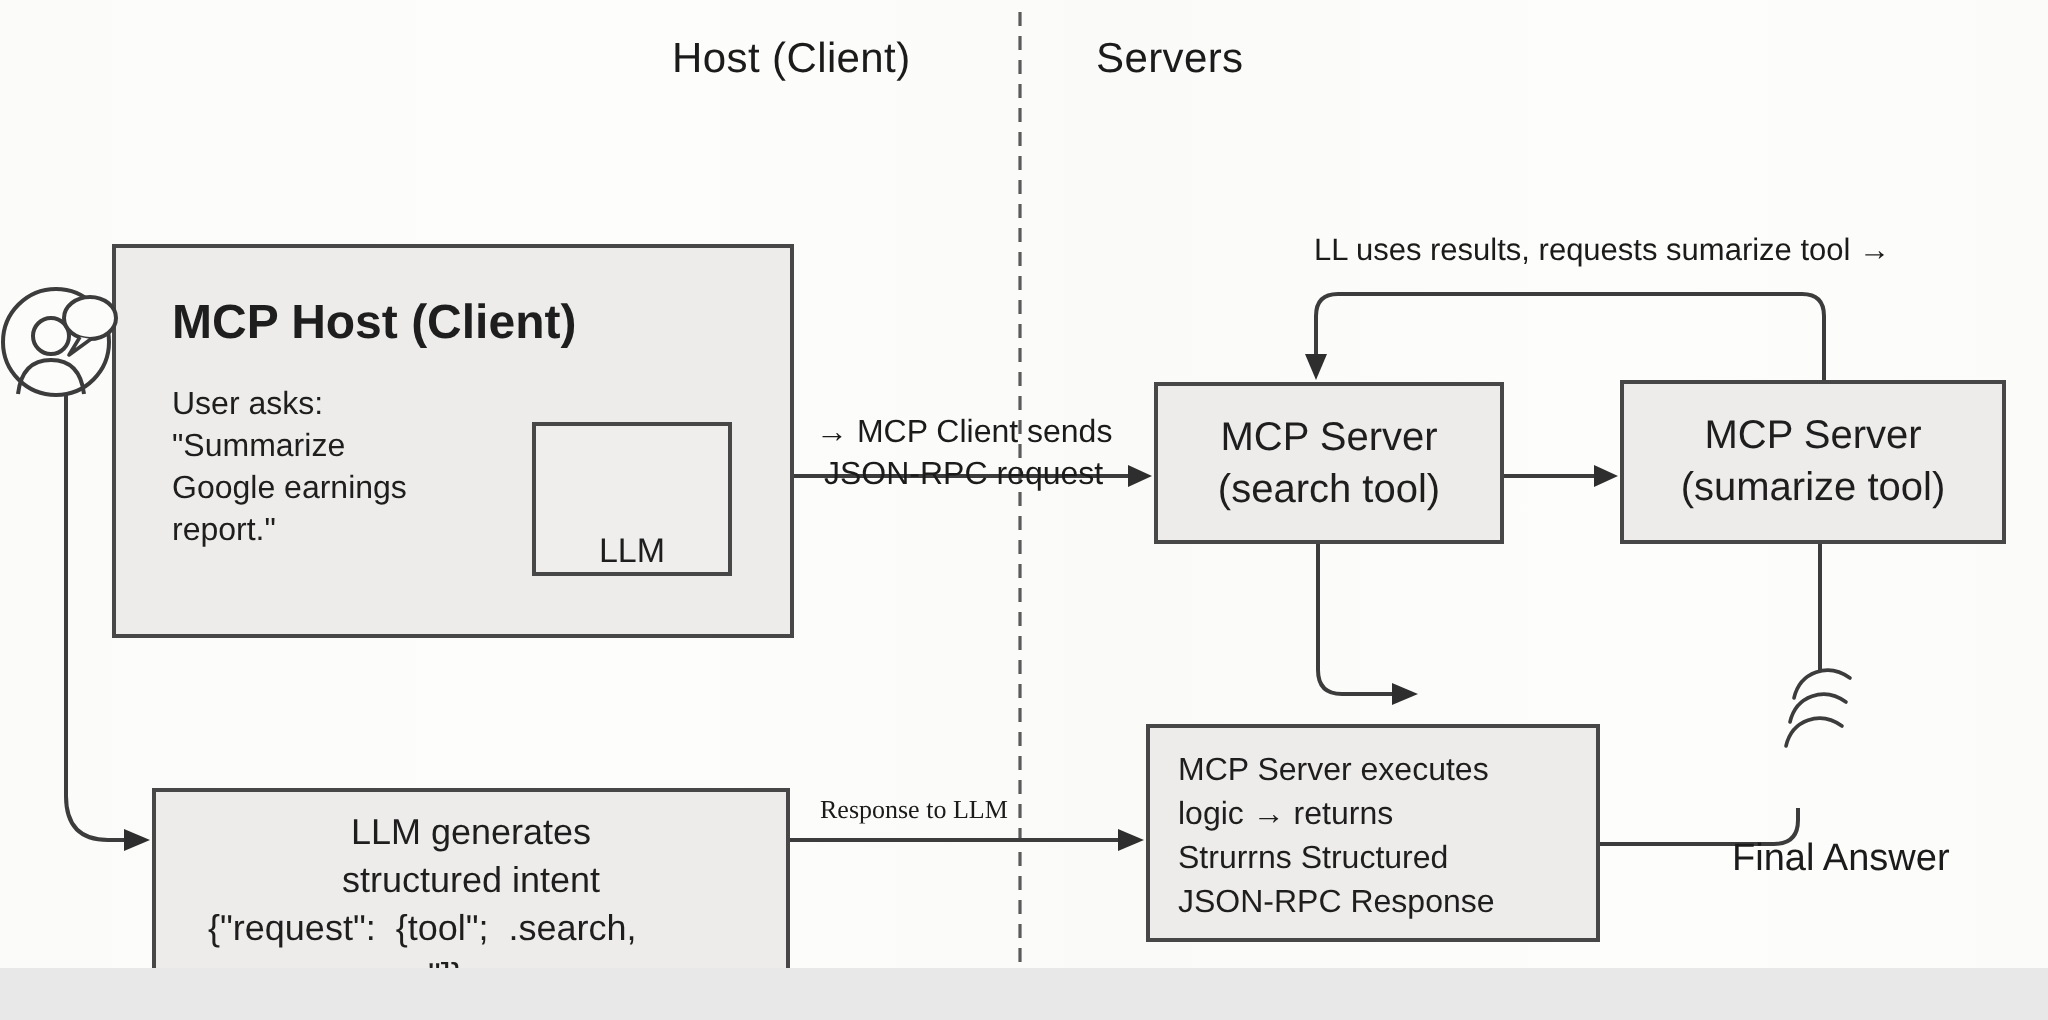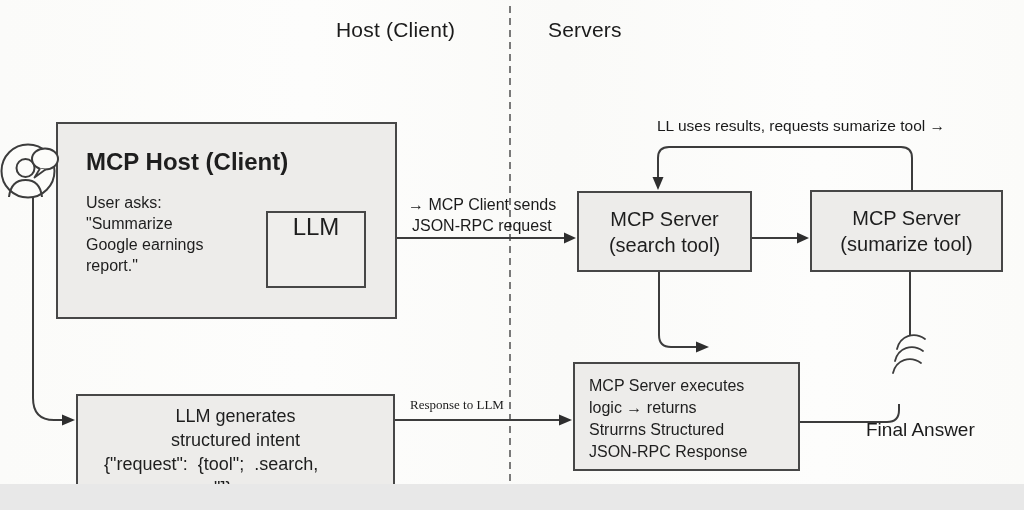--- a/index.html
+++ b/index.html
@@ -10,32 +10,32 @@
   }
   .box{position:absolute;background:#edecea;border:2px solid #474747;box-sizing:border-box;z-index:1;}
   .svg-layer{position:absolute;left:0;top:0;z-index:5;pointer-events:none;}
   .lbl{position:absolute;z-index:6;color:#1b1b1b;}
 
   .zone-title{font-size:21px;letter-spacing:0.2px;}
   .host-title{position:absolute;left:28px;top:24px;font-size:24px;font-weight:700;}
   .host-body{position:absolute;left:28px;top:68px;font-size:16px;line-height:21px;}
   .llm-box{
     position:absolute;left:208px;top:87px;width:100px;height:77px;
-    border:2px solid #474747;background:#efeeec;display:flex;align-items:flex-start;justify-content:center;
-    font-size:24px;box-sizing:border-box;
+    border:2px solid #474747;background:#efeeec;display:flex;align-items:flex-end;justify-content:center;
+    font-size:17px;box-sizing:border-box;
   }
   .server-box{display:flex;flex-direction:column;align-items:center;justify-content:center;
     font-size:20px;line-height:26px;text-align:center;}
   .intent-box{padding-top:8px;}
   .intent-head{font-size:18px;line-height:24px;text-align:center;}
   .intent-code{font-size:18px;line-height:24px;white-space:pre;}
   .intent-code.l3{margin-left:26px;}
   .intent-code.l4{margin-left:46px;}
   .exec-body{position:absolute;left:14px;top:11px;font-size:16px;line-height:22px;}
-  .small-note{font-size:16px;line-height:21px;}
+  .small-note{font-size:16px;line-height:21px;margin-top:12px;}
 </style>
 </head>
 <body>
 
 <div class="stage">
 
   <div class="lbl zone-title" style="left:336px;top:18px;">Host (Client)</div>
   <div class="lbl zone-title" style="left:548px;top:18px;">Servers</div>
 
   <div class="box" style="left:56px;top:122px;width:341px;height:197px;">

